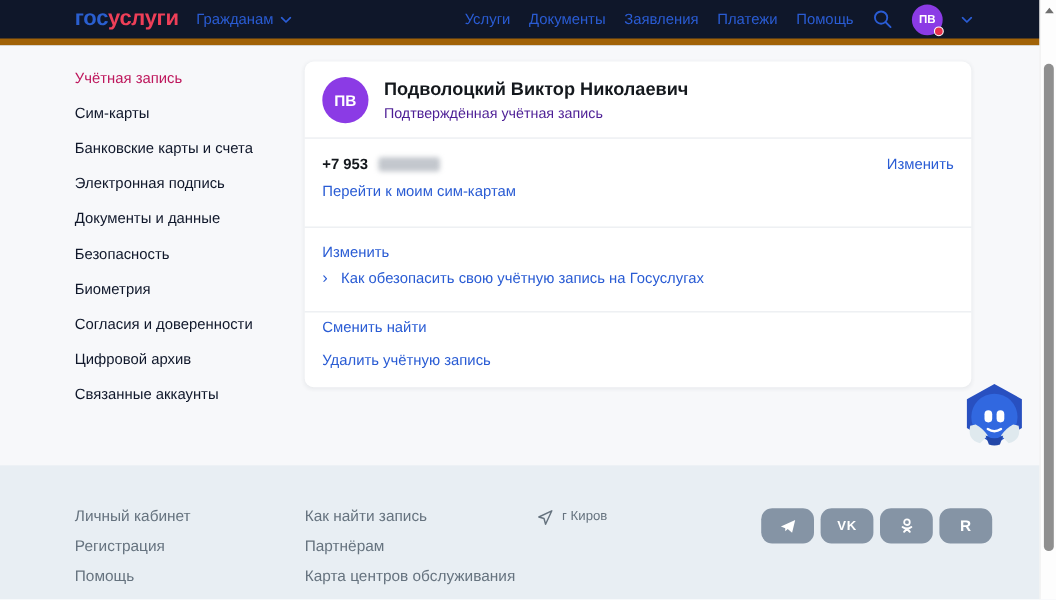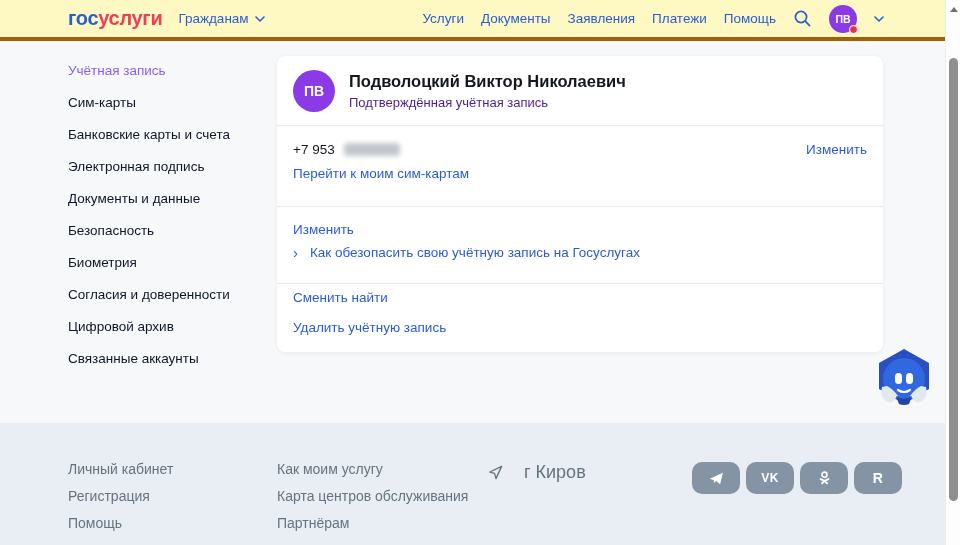--- a/index.html
+++ b/index.html
@@ -1,68 +1,68 @@
 <!DOCTYPE html>
 <html><head>
 <meta charset="utf-8">
 <style>
   * { margin:0; padding:0; box-sizing:border-box; }
   body { font-family:"Liberation Sans", sans-serif; }
   .page { position:relative; width:960px; height:545px; background:#f7f8fa; overflow:hidden; }
 
   
-  .hdr { position:absolute; left:0; top:0; width:960px; height:41px; background:#fef9c3;
-         border-bottom:4px solid #a16207; display:flex; align-items:center; }
+  .hdr { position:absolute; left:0; top:0; width:960px; height:41px; background:#0f172a;
+         border-bottom:6px solid #a16207; display:flex; align-items:center; }
   .hdr-left { position:absolute; left:68px; display:flex; align-items:center; gap:16px; }
   .logo { font-size:20px; font-weight:700; letter-spacing:-0.3px; text-decoration:none; cursor:pointer; }
   .logo-blue { color:#2a5fd0; }
   .logo-red { color:#ee3f58; }
   .audience { display:flex; align-items:center; gap:6px; color:#2a5cd4; font-size:13.5px; cursor:pointer; }
   .hdr-right { position:absolute; right:76px; display:flex; align-items:center; gap:17px; }
   .nav-link { color:#2a5cd4; font-size:13.5px; text-decoration:none; cursor:pointer; white-space:nowrap; }
   .chev { width:10px; height:6px; }
   .hdr-avatar { position:relative; width:28px; height:28px; border-radius:50%; background:#8b3be5;
                 color:#fff; font-size:10.5px; font-weight:700; display:flex; align-items:center;
                 justify-content:center; cursor:pointer; }
   .hdr-avatar .dot { position:absolute; right:-1px; bottom:-1px; width:9px; height:9px;
                      border-radius:50%; background:#e8314b; border:1.5px solid #fff; }
 
   
   .sidebar { position:absolute; left:68px; top:54px; width:190px; }
   .side-item { height:32px; display:flex; align-items:center; font-size:13.5px; color:#0f172a; cursor:pointer; }
-  .side-item.active { color:#8b5cf6; cursor:default; }
+  .side-item.active { color:#be185d; cursor:default; }
 
   
   .card { position:absolute; left:277px; top:56px; width:606px; height:296px; background:#ffffff;
           border-radius:8px; box-shadow:0 1px 4px rgba(31,41,55,0.07); }
   .card-header { display:flex; align-items:center; gap:14px; padding:14px 16px; height:70px;
                  border-bottom:1px solid #e7eaee; }
   .card-avatar { width:42px; height:42px; border-radius:50%; background:#8b3be5; color:#fff;
                  font-size:14px; font-weight:700; display:flex; align-items:center; justify-content:center; flex:0 0 42px; }
   .person-name { font-size:16.5px; font-weight:700; color:#14181d; margin-bottom:4px; }
   .person-status { font-size:13px; color:#4c1d95; }
   .sec { padding:6px 16px 10px; border-bottom:1px solid #e7eaee; }
   .sec:last-child { border-bottom:none; }
   .row { display:flex; justify-content:space-between; align-items:center; height:34px; }
-  .val { font-size:13.5px; font-weight:400; color:#14181d; display:flex; align-items:center; }
+  .val { font-size:13.5px; font-weight:700; color:#14181d; display:flex; align-items:center; }
   .blur-box { display:inline-block; width:56px; height:13px; margin-left:9px; border-radius:3px;
               background:#c3c7cd; filter:blur(2.5px); }
   .link { color:#2a5cd4; font-size:13.5px; text-decoration:none; cursor:pointer; }
   .sub-row { height:30px; display:flex; align-items:flex-start; gap:12px; }
   .chev-right { color:#2a5cd4; font-size:15px; line-height:1; }
 
   
   .mascot { position:absolute; left:874px; top:347px; width:60px; height:60px; cursor:pointer; }
 
   
   .ftr { position:absolute; left:0; top:423px; width:960px; height:122px; background:#e8eef3; }
   .f-col { position:absolute; top:456px; display:flex; flex-direction:column; }
   .f-col a { font-size:14px; color:#66737f; line-height:27px; text-decoration:none; cursor:pointer; white-space:nowrap; }
-  .f-loc { position:absolute; left:487px; top:462px; display:flex; align-items:center; gap:20px;
-           font-size:18px; color:#66737f; cursor:pointer; }
+  .f-loc { position:absolute; left:487px; top:462px; display:flex; gap:7px;
+           font-size:12px; color:#66737f; cursor:pointer; }
   .f-social { position:absolute; left:692px; top:462px; display:flex; gap:6px; }
   .soc { width:48px; height:32px; border-radius:10px; background:#8594a5; display:flex;
          align-items:center; justify-content:center; cursor:pointer; color:#fff; }
   .soc span { font-weight:700; font-size:12px; letter-spacing:0.5px; }
 
   
   .sbar { position:absolute; right:0; top:0; width:15px; height:545px; background:#fdfdfd;
           border-left:1px solid #ededed; }
   .sb-up { position:absolute; top:3px; left:0; width:15px; height:12px; display:flex;
            align-items:center; justify-content:center; }
@@ -175,23 +175,23 @@
   </svg>
 
   <footer class="ftr"></footer>
 
   <div class="f-col" style="left:68px">
     <a>Личный кабинет</a>
     <a>Регистрация</a>
     <a>Помощь</a>
   </div>
   <div class="f-col" style="left:277px">
-    <a>Как моим услугу</a>
+    <a>Как найти запись</a>
+    <a>Партнёрам</a>
     <a>Карта центров обслуживания</a>
-    <a>Партнёрам</a>
   </div>
 
   <div class="f-loc">
     <svg width="17" height="17" viewBox="0 0 18 18">
         <path d="M3,8.5 L15.5,2.5 L9.5,15.5 L8,9.9 Z" fill="none" stroke="#66737f" stroke-width="1.4" stroke-linejoin="round"></path>
       </svg>
     <span>г Киров</span>
   </div>
 
   <div class="f-social">

